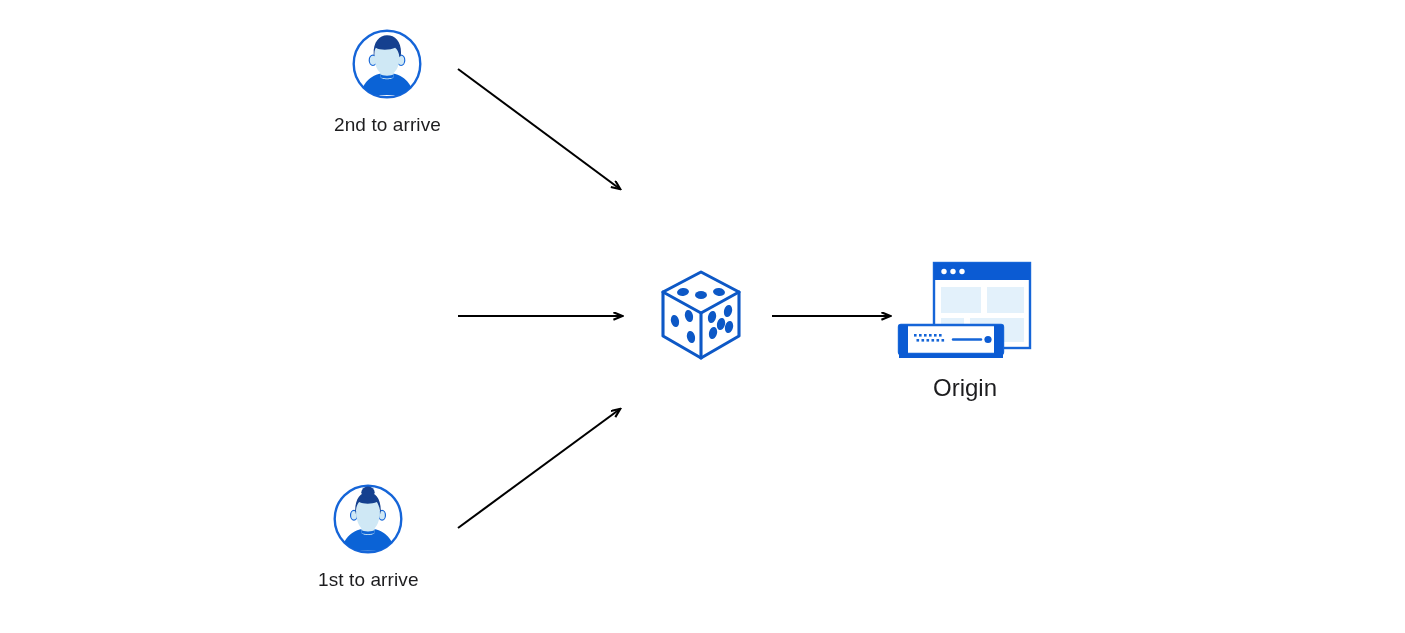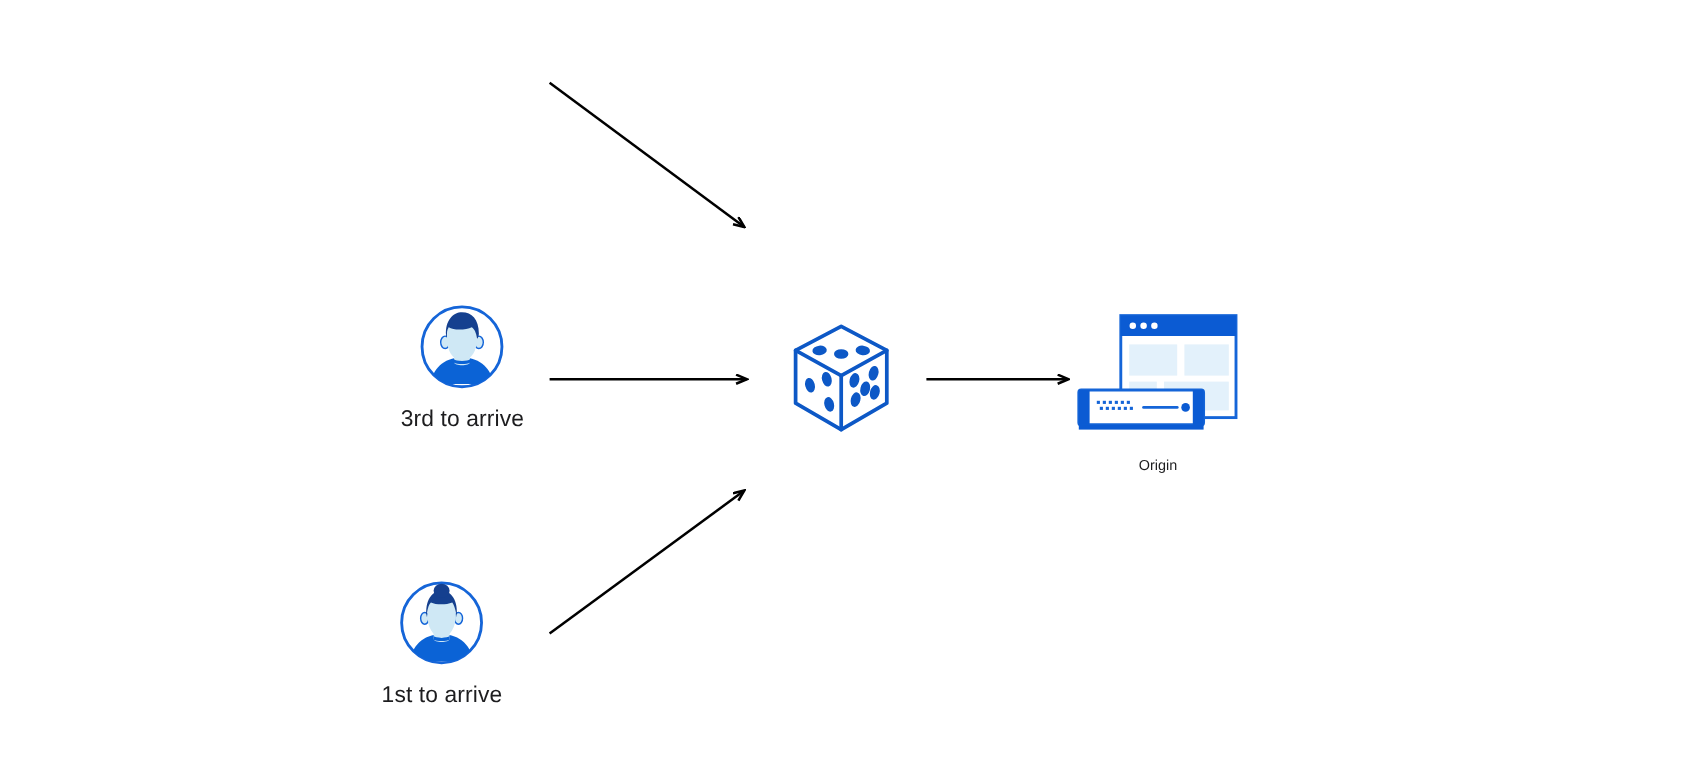--- a/index.html
+++ b/index.html
@@ -31,21 +31,21 @@
   .node-label {
     margin-top: 12px;
     font-size: 19px;
     line-height: 24px;
     color: #1d1d1f;
     white-space: nowrap;
     letter-spacing: 0.1px;
   }
   .origin-label {
     margin-top: 14px;
-    font-size: 12px;
+    font-size: 24px;
     line-height: 24px;
     color: #1d1d1f;
     white-space: nowrap;
   }
   #arrow-layer {
     position: absolute;
     left: 0;
     top: 0;
     width: 1405px;
     height: 633px;
@@ -90,42 +90,42 @@
 
     <line x1="458" y1="69" x2="620" y2="189" stroke="#000000" stroke-width="2.1" marker-end="url(#arrowhead)"></line>
 
     <line x1="458" y1="316" x2="622" y2="316" stroke="#000000" stroke-width="2.1" marker-end="url(#arrowhead)"></line>
 
     <line x1="458" y1="528" x2="620" y2="409" stroke="#000000" stroke-width="2.1" marker-end="url(#arrowhead)"></line>
 
     <line x1="772" y1="316" x2="890" y2="316" stroke="#000000" stroke-width="2.1" marker-end="url(#arrowhead)"></line>
   </svg>
 
-
-  <div class="node" style="left:334px; top:252px;">
+  <div class="node" style="left:334px; top:27px;">
     <svg class="avatar" viewBox="0 0 100 100" xmlns="http://www.w3.org/2000/svg">
       <defs>
-        <clipPath id="clip-a2">
+        <clipPath id="clip-a1">
             <circle cx="50" cy="50" r="45"></circle>
           </clipPath>
       </defs>
       <circle cx="50" cy="50" r="45" fill="#ffffff" stroke="#1565d8" stroke-width="3.2"></circle>
-      <g clip-path="url(#clip-a2)">
+      <g clip-path="url(#clip-a1)">
         <path d="M50 62 c-22 0 -33 14 -36 30 l72 0 c-3 -16 -14 -30 -36 -30 z" fill="#0b63d6"></path>
         <path d="M41 54 h18 v13 c0 5 -18 5 -18 0 z" fill="#cfe8f5"></path>
         <path d="M41 60 c5 4 13 4 18 0 v-6 h-18 z" fill="#b5dcf0"></path>
         <ellipse cx="31" cy="45" rx="5" ry="7" fill="#cfe8f5" stroke="#1565d8" stroke-width="1.6"></ellipse>
         <ellipse cx="69" cy="45" rx="5" ry="7" fill="#cfe8f5" stroke="#1565d8" stroke-width="1.6"></ellipse>
         <path d="M33 40 c0 -16 7 -25 17 -25 c10 0 17 9 17 25 c0 14 -6 25 -17 25 c-11 0 -17 -11 -17 -25 z" fill="#cfe8f5"></path>
         <path d="M32 37 c-1 -17 8 -26 18 -26 c11 0 19 8 19 24 c0 3 -1 5 -2 6 c-1 -7 -3 -11 -6 -13 c-6 3 -20 4 -26 0 c-2 3 -2 7 -2 11 c-1 -1 -1 -1 -1 -2 z" fill="#15408f"></path>
         <path d="M50 66 c4 0 8 -1 9 -2 l0 4 c-3 2 -15 2 -18 0 l0 -4 c1 1 5 2 9 2 z" fill="#0b63d6"></path>
       </g>
     </svg>
-    <div class="node-label">3rd to arrive</div>
-  </div>
+    <div class="node-label">2nd to arrive</div>
+  </div>
+
 
   <div class="node" style="left:318px; top:482px;">
     <svg class="avatar" viewBox="0 0 100 100" xmlns="http://www.w3.org/2000/svg">
       <defs>
         <clipPath id="clip-a3">
             <circle cx="50" cy="50" r="45"></circle>
           </clipPath>
       </defs>
       <circle cx="50" cy="50" r="45" fill="#ffffff" stroke="#1565d8" stroke-width="3.2"></circle>
       <g clip-path="url(#clip-a3)">

